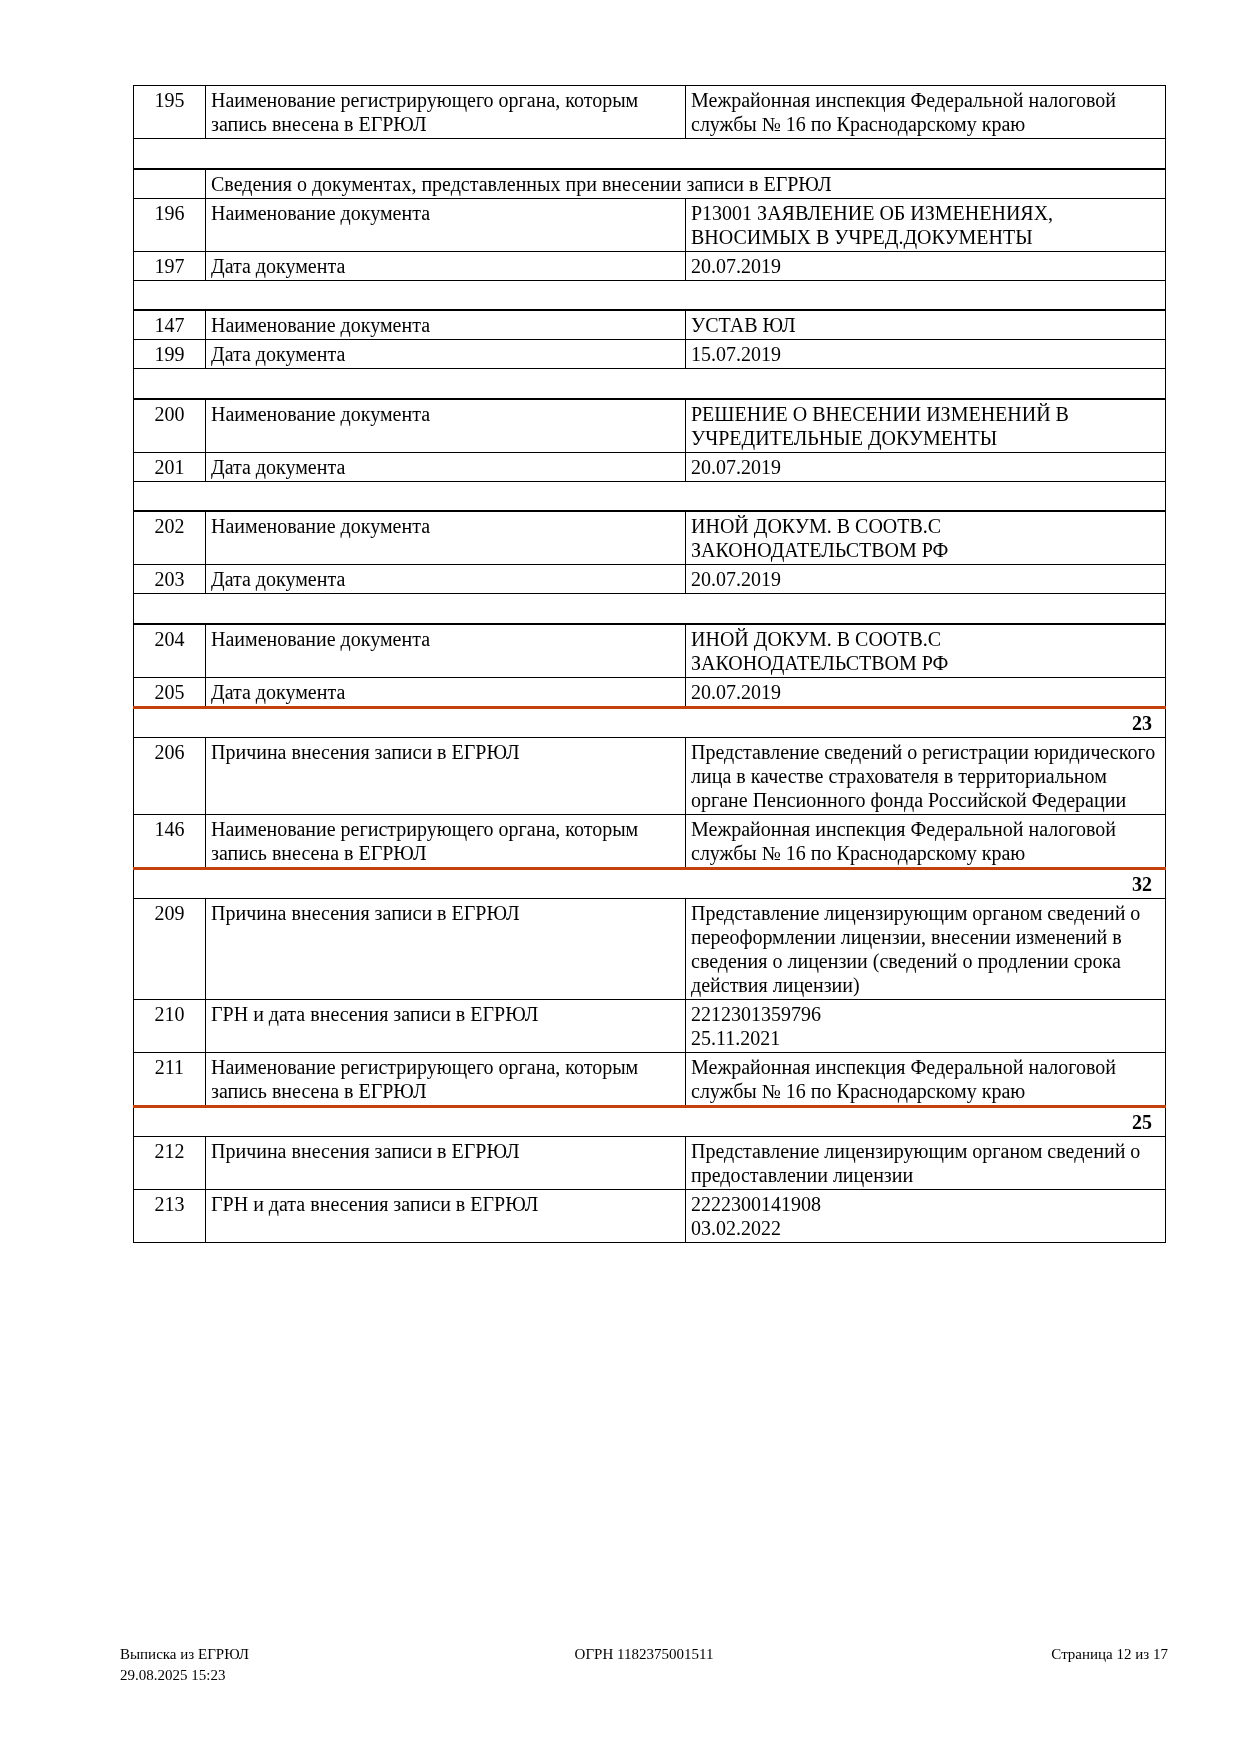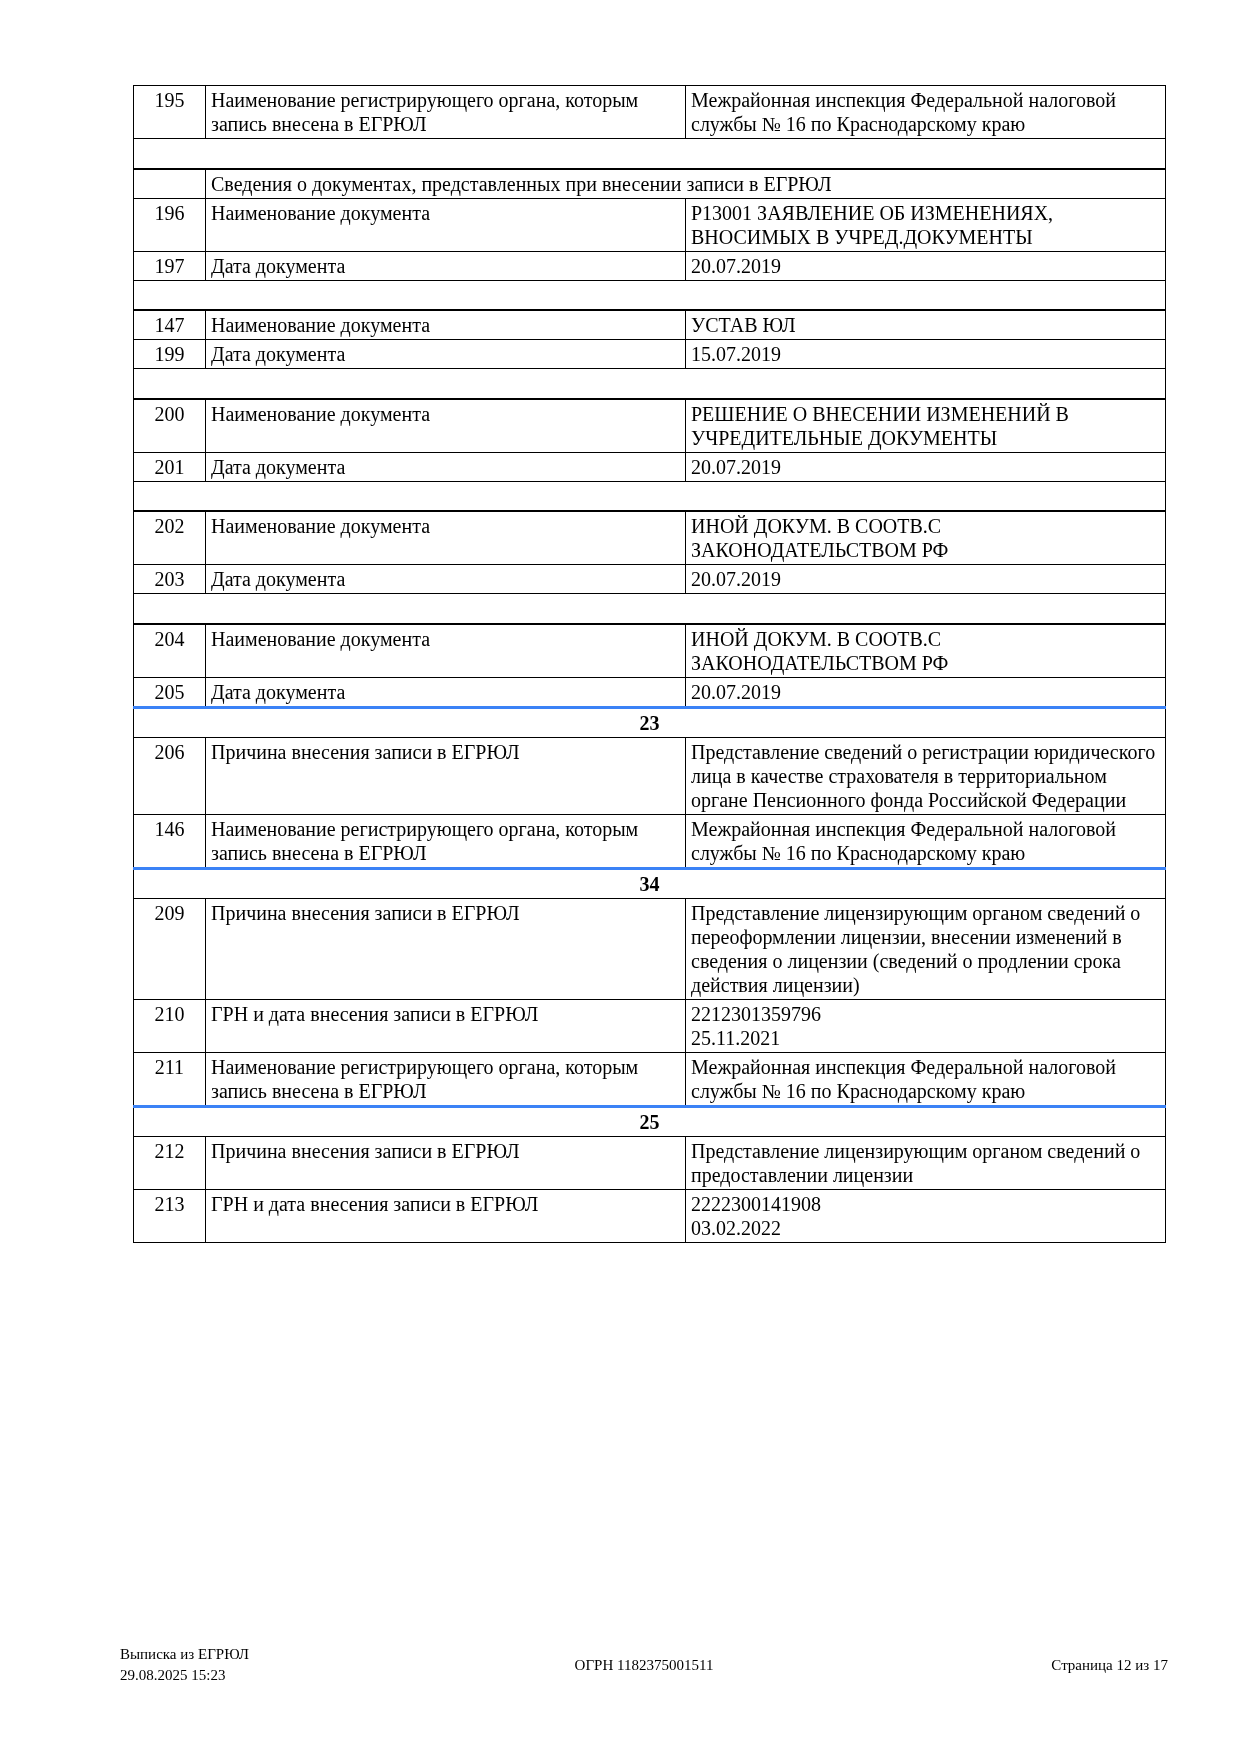--- a/index.html
+++ b/index.html
@@ -28,32 +28,32 @@
     padding: 2px 5px;
     overflow: hidden;
   }
   td.num { text-align: center; padding: 2px 2px; }
   td.lbl { padding-right: 46px; }
   td.val { padding-right: 50px; }
   td.ghead { padding-right: 8px; }
   td.spacer { height: 30px; padding: 0; }
   tr.thick-top td { border-top: 2px solid #000; margin-top: 40px; }
   tr.section td {
-    text-align: center;
+    text-align: right;
     font-weight: bold;
-    border-top: 3px solid #3b82f6;
+    border-top: 3px solid #c2410c;
     padding: 2px 13px;
   }
   .footer {
     position: absolute;
     left: 120px;
     top: 1644px;
     width: 1048px;
     display: flex;
-    align-items: center;
+    align-items: flex-start;
     font-size: 15px;
     line-height: 21px;
   }
   .f-left  { width: 34%; text-align: left; }
   .f-center{ width: 32%; text-align: center; }
   .f-right { width: 34%; text-align: right; }
 </style>
 </head>
 <body>
 
@@ -171,21 +171,21 @@
         </td>
       </tr>
       <tr>
         <td class="num">146</td>
         <td class="lbl">Наименование регистрирующего органа, которым запись внесена в ЕГРЮЛ</td>
         <td class="val">
           <div>Межрайонная инспекция Федеральной налоговой службы № 16 по Краснодарскому краю</div>
         </td>
       </tr>
       <tr class="section">
-        <td class="sect" colspan="3">34</td>
+        <td class="sect" colspan="3">32</td>
       </tr>
       <tr>
         <td class="num">209</td>
         <td class="lbl">Причина внесения записи в ЕГРЮЛ</td>
         <td class="val">
           <div>Представление лицензирующим органом сведений о переоформлении лицензии, внесении изменений в сведения о лицензии (сведений о продлении срока действия лицензии)</div>
         </td>
       </tr>
       <tr>
         <td class="num">210</td>

